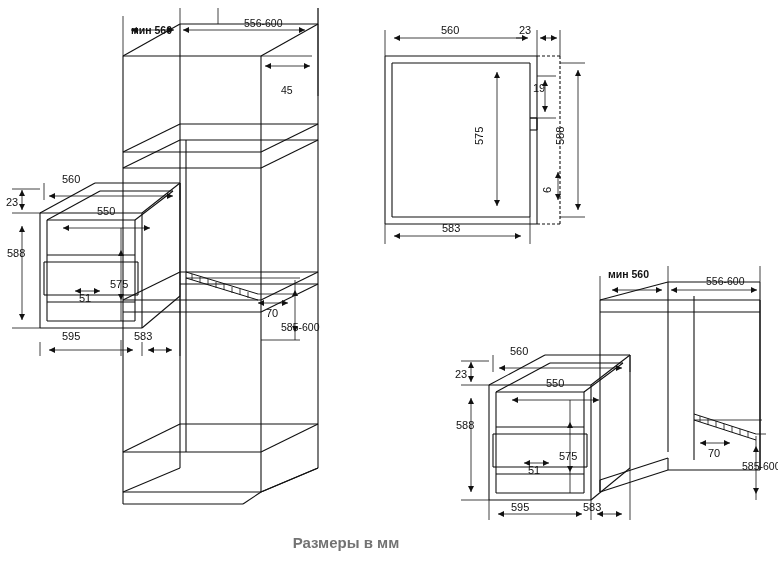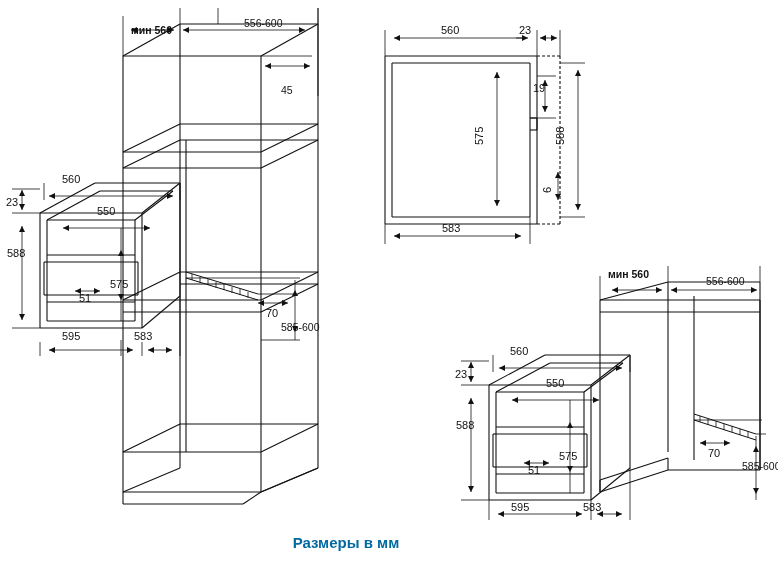--- a/index.html
+++ b/index.html
@@ -23,21 +23,21 @@
     top: 0;
   }
   .caption {
     position: absolute;
     left: 0;
     top: 534px;
     width: 692px;
     text-align: center;
     font-size: 15px;
     font-weight: bold;
-    color: #0369a1;
+    color: #737373;
     font-family: "Liberation Sans", sans-serif;
   }
   text {
     font-family: "Liberation Sans", sans-serif;
     fill: #111111;
   }
 </style>
 </head>
 <body>
 

